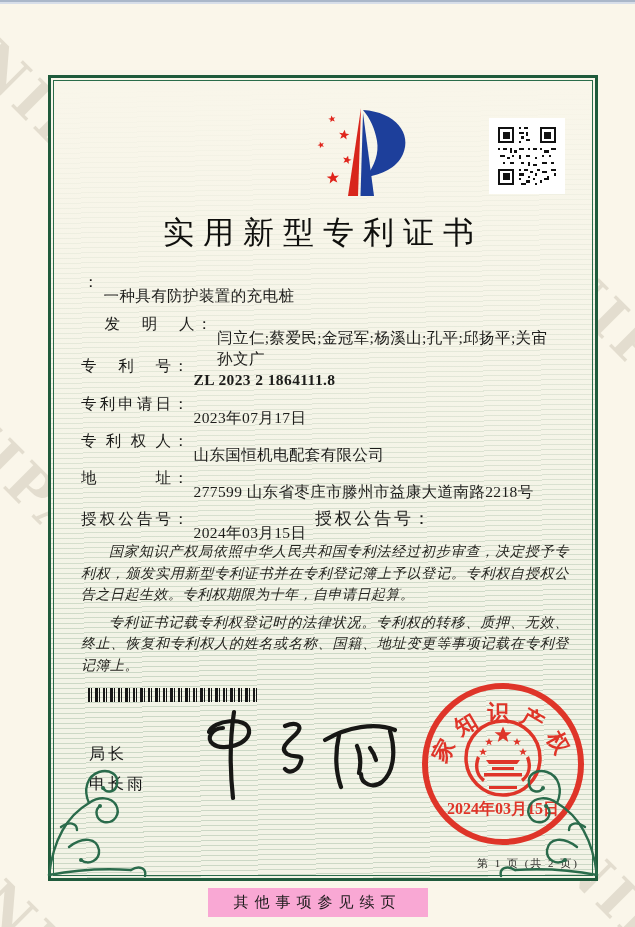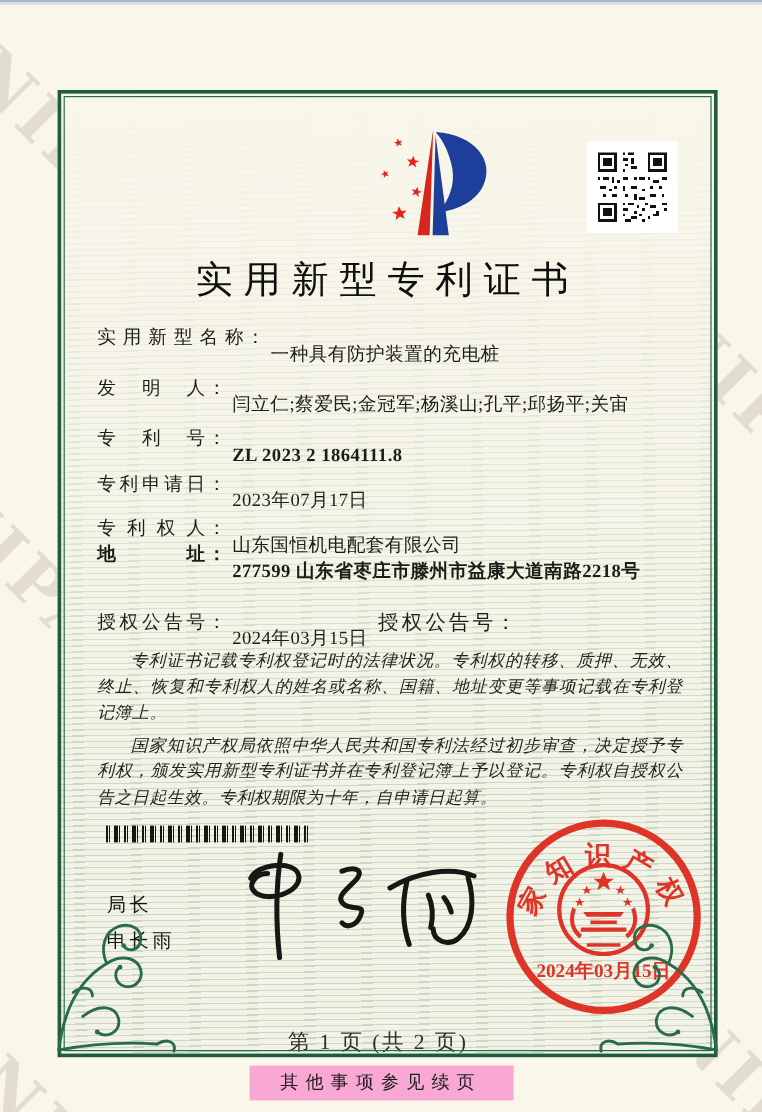--- a/index.html
+++ b/index.html
@@ -30,41 +30,41 @@
     display:flex;align-items:center;justify-content:center;}
   .title{position:absolute;left:0;right:0;top:134px;text-align:center;
     font-size:31px;font-weight:normal;letter-spacing:9px;color:#0f0f0d;}
   
   .frow{position:absolute;left:30px;right:24px;display:flex;align-items:flex-start;
     font-size:15.5px;line-height:21px;}
   .flabel{flex:none;display:inline-block;text-align:justify;text-align-last:justify;}
   .w6{width:122px;} .w5{width:90px;}
   .fcolon{flex:none;padding:0 5px 0 2px;}
   .fvalue{letter-spacing:0.4px;margin-top:14px;}
-  .r-name{top:193px;} .r-inv{top:235px;} .r-pno{top:277px;} .r-fil{top:315px;}
-  .r-pat{top:352px;} .r-adr{top:374px;font-weight:bold;} .r-grant{top:430px;}
+  .r-name{top:193px;} .r-inv{top:235px;justify-content:center;} .r-pno{top:277px;} .r-fil{top:315px;}
+  .r-pat{top:352px;} .r-adr{top:389px;} .r-grant{top:430px;}
   .grant2{position:absolute;left:264px;top:430px;display:flex;font-size:17px;line-height:21px;}
   .grant2 .flabel{width:96px;}
   
   .paras{position:absolute;left:30px;width:488px;top:463px;
     font-size:14px;line-height:21.5px;text-align:justify;font-style:italic;
     letter-spacing:0.5px;color:#24241f;}
   .paras p{margin:0 0 6px 0;text-indent:2em;}
   .barcode{position:absolute;left:37px;top:610px;width:172px;height:14px;
     background:repeating-linear-gradient(90deg,#161616 0 2px,transparent 2px 3px,
       #161616 3px 4px,transparent 4px 7px,#161616 7px 10px,transparent 10px 11px,
       #161616 11px 12px,transparent 12px 15px);}
   .signer{position:absolute;left:38px;top:666px;
     font-family:"Liberation Sans","DejaVu Sans",sans-serif;
     font-size:16px;letter-spacing:3px;color:#151515;}
   .signer div{margin-bottom:9px;}
   .sig{position:absolute;left:138px;top:622px;width:220px;height:110px;}
   .seal{position:absolute;left:366px;top:600px;width:172px;height:172px;opacity:0.95;}
-  .pagenum{position:absolute;left:0;right:16px;top:778px;text-align:center;
-    font-size:18px;letter-spacing:2px;color:#2c2c28;}
+  .pagenum{position:absolute;left:0;right:16px;top:778px;text-align:right;
+    font-size:11px;letter-spacing:2px;color:#2c2c28;}
   .orn{position:absolute;bottom:-5px;width:112px;height:120px;color:#2a6b4b;}
   .orn-l{left:-14px;} .orn-r{right:-14px;transform:scaleX(-1);}
   .footer-note{position:absolute;left:50%;top:888px;transform:translateX(-50%);
     background:#f9a8d4;padding:5px 26px;font-size:15px;letter-spacing:6px;
     color:#1b1b1b;white-space:nowrap;}
 </style>
 </head>
 <body>
 
 <div class="page">
@@ -117,30 +117,30 @@
                    M13 15h1v2h-1z M15 16h2v1h-2z M19 15h2v1h-2z M23 15h1v1h-1z M9 18h1v1h-1z M11 18h2v1h-2z M14 19h1v1h-1z
                    M17 18h1v1h-1z M19 19h2v1h-2z M23 18h2v1h-2z M9 20h2v1h-2z M13 21h1v1h-1z M16 20h1v1h-1z M21 21h1v1h-1z
                    M24 20h1v1h-1z M9 22h1v1h-1z M12 23h2v1h-2z M15 22h1v1h-1z M18 23h1v1h-1z M20 22h2v1h-2z M10 24h2v1h-2z M16 24h1v1h-1z"></path>
         </g>
       </svg>
     </div>
 
     <div class="title">实用新型专利证书</div>
 
     <div class="frow r-name">
-      <span class="flabel w6">实用新型名称</span>
       <span class="fcolon">：</span>
       <span class="fvalue">一种具有防护装置的充电桩</span>
     </div>
 
     <div class="frow r-inv">
       <span class="flabel w5">发明人</span>
       <span class="fcolon">：</span>
       <span class="fvalue">
         <span style="display:block">闫立仁;蔡爱民;金冠军;杨溪山;孔平;邱扬平;关宙</span>
+        <span style="display:block">孙文广</span>
       </span>
     </div>
 
     <div class="frow r-pno">
       <span class="flabel w5">专利号</span>
       <span class="fcolon">：</span>
       <span class="fvalue" style="font-weight:bold">ZL 2023 2 1864111.8</span>
     </div>
 
     <div class="frow r-fil">
@@ -165,22 +165,22 @@
       <span class="flabel w5">授权公告号</span>
       <span class="fcolon">：</span>
       <span class="fvalue">2024年03月15日</span>
     </div>
     <div class="grant2">
       <span class="flabel">授权公告号</span>
       <span class="fcolon">：</span>
     </div>
 
     <div class="paras">
+      <p>国家知识产权局依照中华人民共和国专利法经过初步审查，决定授予专利权，颁发实用新型专利证书并在专利登记簿上予以登记。专利权自授权公告之日起生效。专利权期限为十年，自申请日起算。</p>
       <p>专利证书记载专利权登记时的法律状况。专利权的转移、质押、无效、终止、恢复和专利权人的姓名或名称、国籍、地址变更等事项记载在专利登记簿上。</p>
-      <p>国家知识产权局依照中华人民共和国专利法经过初步审查，决定授予专利权，颁发实用新型专利证书并在专利登记簿上予以登记。专利权自授权公告之日起生效。专利权期限为十年，自申请日起算。</p>
     </div>
 
     <div class="barcode"></div>
 
     <div class="signer">
       <div>局长</div>
       <div>申长雨</div>
     </div>
 
     <svg class="sig" viewBox="0 0 220 110">

